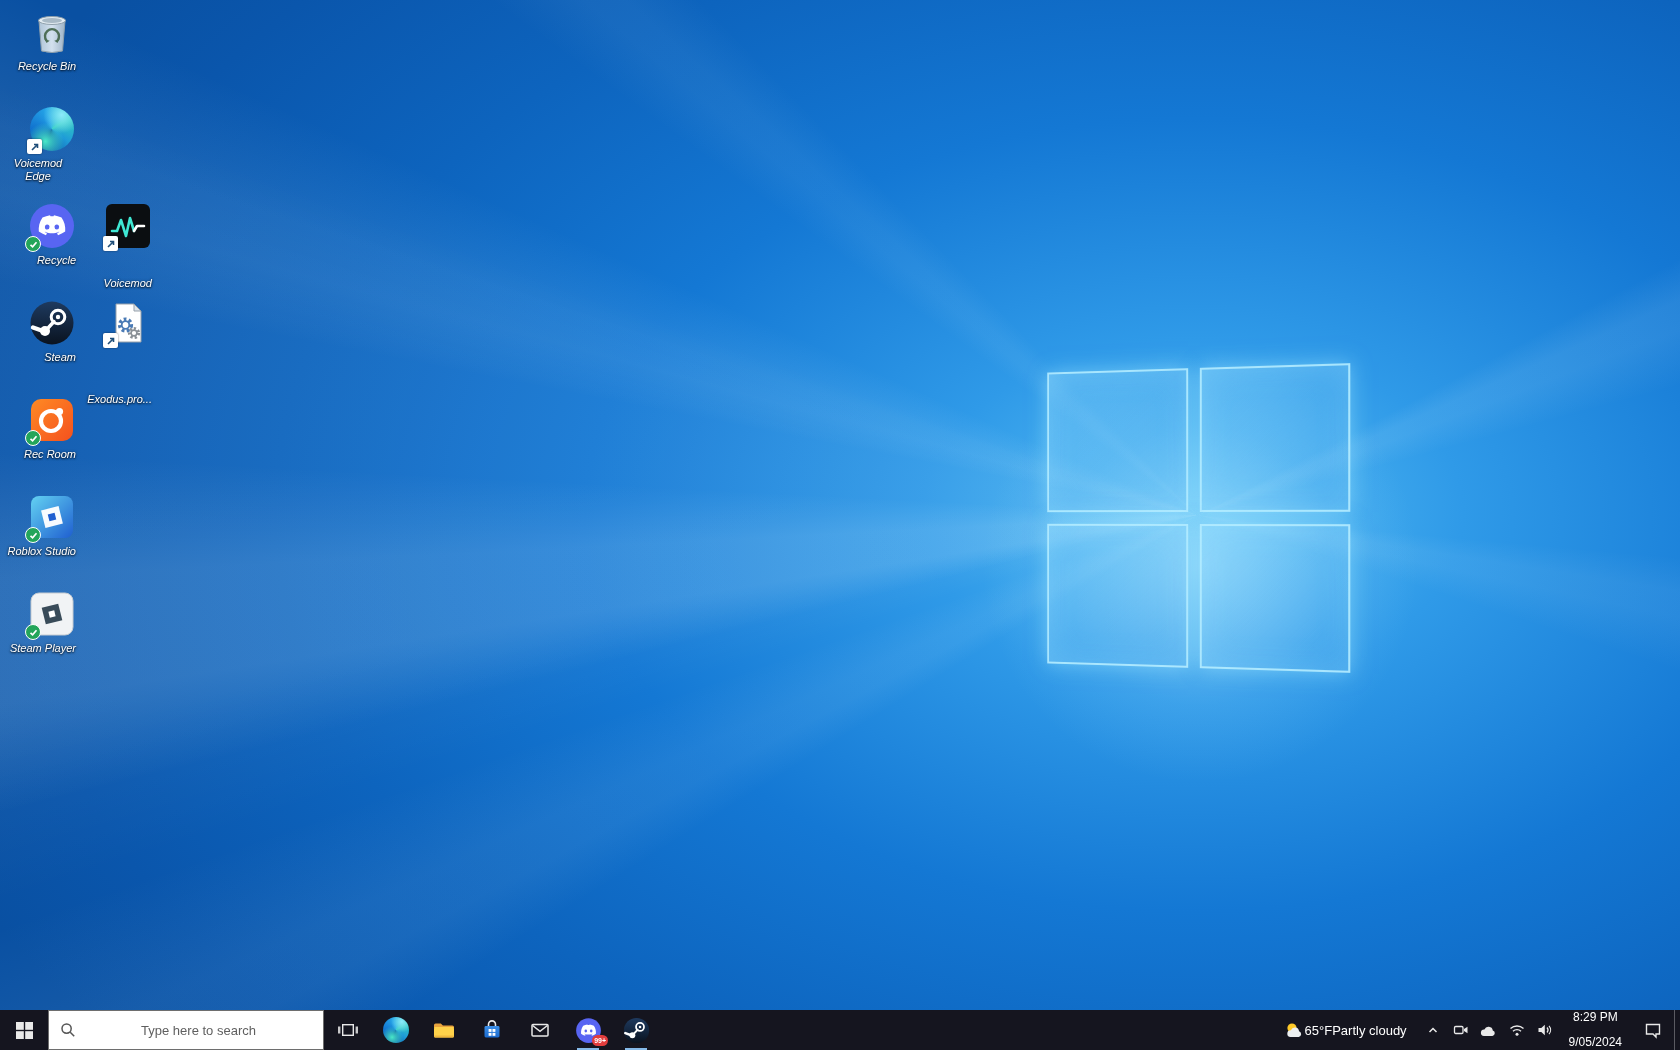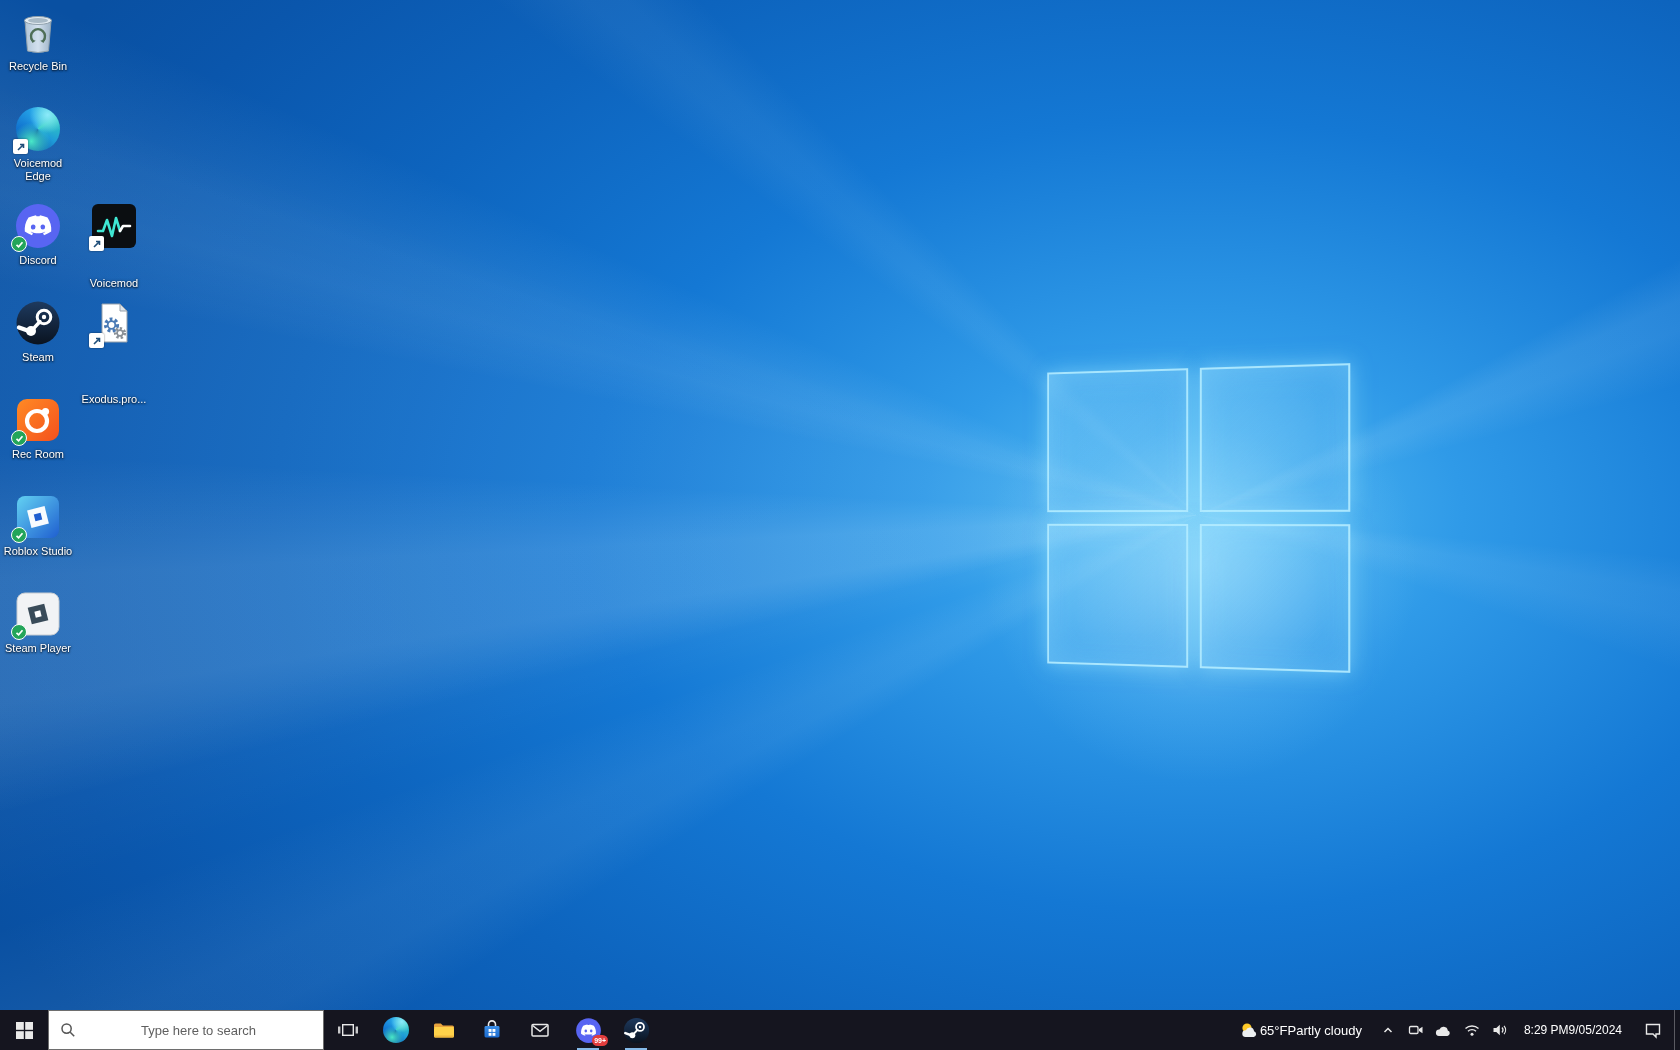--- a/index.html
+++ b/index.html
@@ -35,21 +35,21 @@
   .logo-glow{position:absolute;left:975px;top:350px;width:450px;height:430px;
     background:radial-gradient(circle,rgba(195,238,255,0.50) 0%,rgba(130,205,250,0.18) 45%,rgba(0,0,0,0) 70%);}
   .win-logo{position:absolute;left:1038px;top:368px;width:312px;height:300px;
     display:grid;grid-template-columns:1fr 1fr;grid-template-rows:1fr 1fr;gap:12px;
     transform:perspective(1200px) rotateY(-14deg);}
   .pane{background:linear-gradient(135deg,rgba(150,220,255,0.34),rgba(90,170,240,0.14));
     border:2px solid rgba(180,236,255,0.9);
     box-shadow:0 0 18px rgba(150,225,255,0.55), inset 0 0 30px rgba(160,230,255,0.28);}
 
   
-  .desktop-icon{position:absolute;width:76px;display:flex;flex-direction:column;align-items:center;cursor:default;}
+  .desktop-icon{position:absolute;width:76px;display:flex;flex-direction:column;align-items:flex-end;cursor:default;font-style:italic;}
   .di-art{width:48px;height:48px;position:relative;display:flex;align-items:center;justify-content:center;}
   .di-label{margin-top:4px;max-width:78px;color:#fff;font-size:11px;line-height:13px;text-align:center;
     text-shadow:0 1px 2px rgba(0,0,0,0.85),0 0 3px rgba(0,0,0,0.5);}
   .shortcut-arrow{position:absolute;left:-1px;bottom:-1px;width:15px;height:15px;background:#fff;
     border-radius:2px;box-shadow:0 0 2px rgba(0,0,0,0.55);display:flex;align-items:center;justify-content:center;}
   .check-badge{position:absolute;left:-3px;bottom:-2px;width:16px;height:16px;border-radius:50%;
     background:#23a55a;border:1px solid #fff;display:flex;align-items:center;justify-content:center;}
   .edge-ball{border-radius:50%;
     background:
       radial-gradient(circle at 35% 78%, #49e8c8 0%, rgba(73,232,200,0) 42%),
@@ -63,21 +63,21 @@
   .tb-btn{width:48px;display:flex;align-items:center;justify-content:center;position:relative;cursor:pointer;}
   .running::after{content:'';position:absolute;bottom:0;left:13px;right:13px;height:2px;background:#85b9e8;}
   .search-box{width:276px;background:#ffffff;border:1px solid #6e6e6e;display:flex;align-items:center;
     gap:9px;padding:0 11px;cursor:text;}
   .search-box input{border:none;outline:none;flex:1;font-size:13px;color:#444;background:transparent;
     font-family:"Liberation Sans","DejaVu Sans",sans-serif;text-align:center;}
   .search-box input::placeholder{color:#5f5f5f;opacity:1;}
   .tb-right{margin-left:auto;display:flex;align-items:stretch;}
   .weather{display:flex;align-items:center;padding:0 12px;font-size:13px;cursor:pointer;}
   .tray-btn{width:28px;display:flex;align-items:center;justify-content:center;cursor:pointer;}
-  .clock{display:flex;flex-direction:row;align-items:center;justify-content:space-between;
+  .clock{display:flex;flex-direction:column;align-items:center;justify-content:space-between;
     font-size:12px;line-height:15px;padding:0 10px;cursor:pointer;white-space:nowrap;}
   .action-center{width:42px;}
   .show-desktop{width:6px;border-left:1px solid rgba(255,255,255,0.3);cursor:pointer;}
   .badge{position:absolute;right:4px;bottom:4px;min-width:13px;height:11px;padding:0 2px;border-radius:6px;
     background:#e23d3d;color:#fff;font-size:7px;line-height:11px;font-weight:bold;text-align:center;}
 </style>
 </head>
 <body>
 
 <div class="desktop">
@@ -134,21 +134,21 @@
         <path fill="#fff" d="M33.5 15.5c-2.4-1.1-4.9-1.9-7.5-2.3l-.5 1.1c-1-.2-2-.2-3 0l-.5-1.1c-2.6.4-5.1 1.2-7.5 2.3-3.2 4.8-4.1 9.5-3.7 14.1 2.2 1.6 4.6 2.8 7.2 3.6l.9-2c-.8-.3-1.6-.7-2.3-1.1l.5-.4c4.4 2 9.4 2 13.8 0l.5.4c-.7.4-1.5.8-2.3 1.1l.9 2c2.6-.8 5-2 7.2-3.6.5-5.3-.9-10-3.7-14.1z"></path>
         <ellipse cx="19.2" cy="25" rx="2.3" ry="2.6" fill="#5865F2"></ellipse>
         <ellipse cx="28.8" cy="25" rx="2.3" ry="2.6" fill="#5865F2"></ellipse>
       </svg>
       <span class="check-badge">
         <svg width="9" height="9" viewBox="0 0 9 9">
             <path d="M1.5 4.8 L3.6 6.8 L7.5 2.2" stroke="#fff" stroke-width="1.7" fill="none"></path>
           </svg>
       </span>
     </div>
-    <div class="di-label">Discord</div>
+    <div class="di-label">Recycle</div>
   </div>
 
   <div class="desktop-icon" style="left:76px;top:202px;gap:23px;">
     <div class="di-art">
       <div class="vm-box">
         <svg width="38" height="30" viewBox="0 0 38 30">
           <polyline points="3,20 8,20 12,9 17,25 21,7 25,20" fill="none" stroke="#3fe8d4" stroke-width="2.6" stroke-linejoin="round" stroke-linecap="round"></polyline>
           <polyline points="25,20 28,15 35,15" fill="none" stroke="#ffffff" stroke-width="2.6" stroke-linejoin="round" stroke-linecap="round"></polyline>
         </svg>
       </div>

